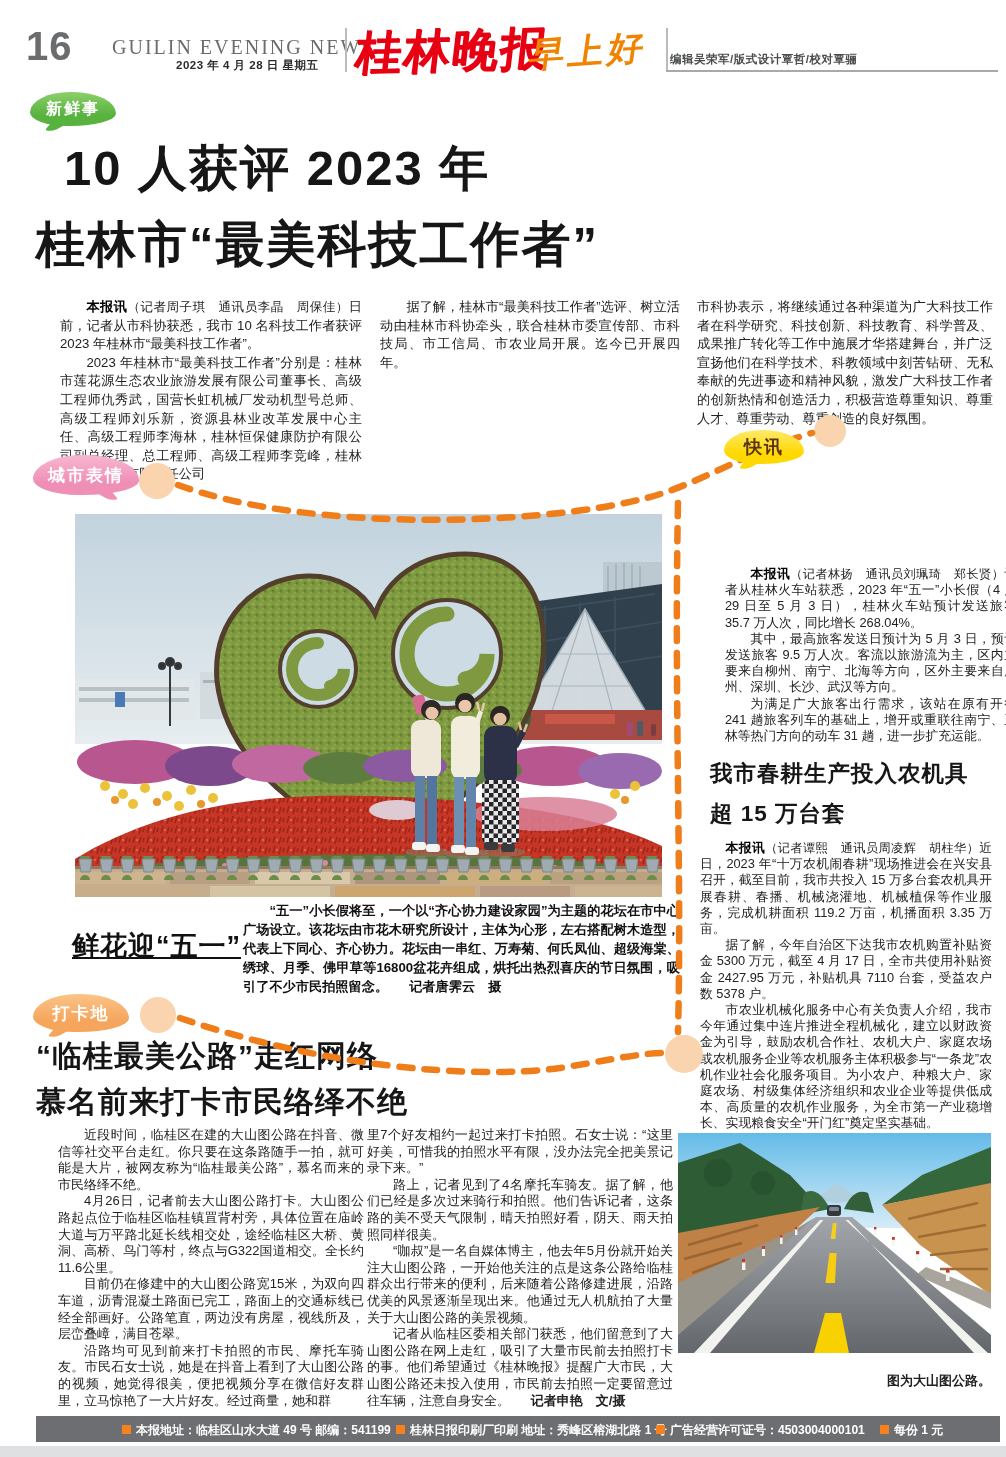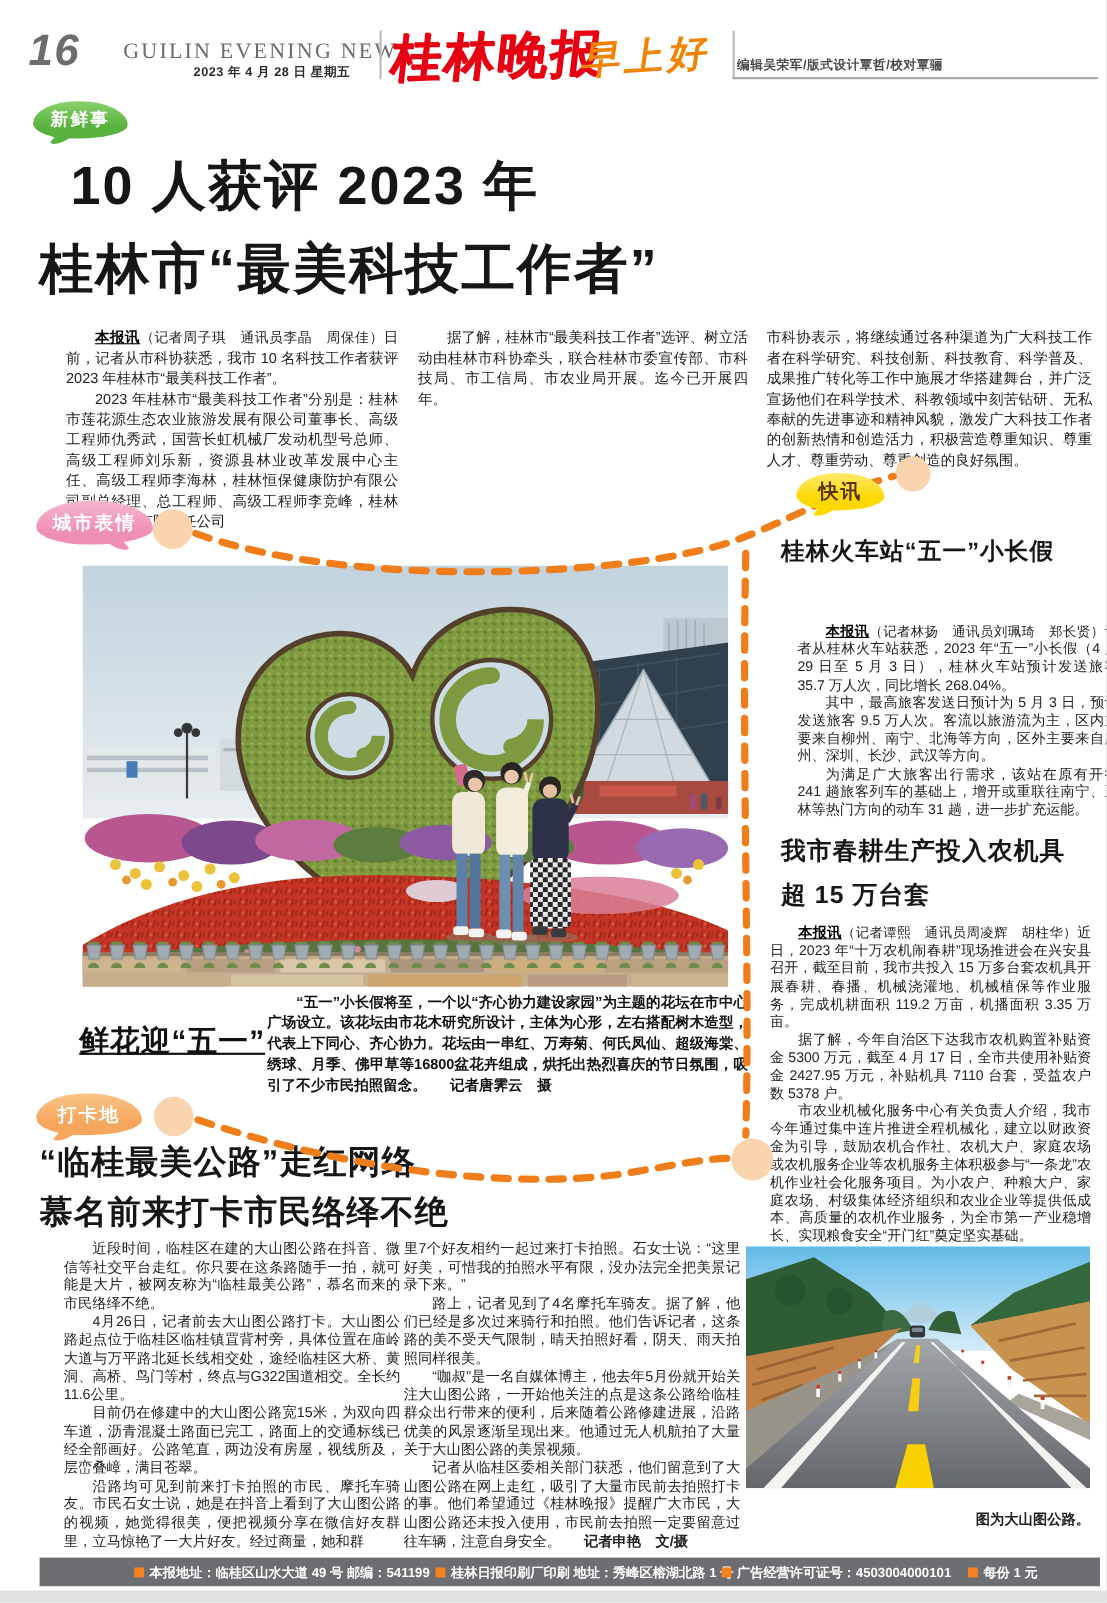--- a/index.html
+++ b/index.html
@@ -29,40 +29,40 @@
   .h1line{font-size:49px;font-weight:900;color:#161616;letter-spacing:2px;white-space:nowrap;}
   .h2line{font-size:30px;font-weight:900;color:#161616;letter-spacing:1px;white-space:nowrap;}
   .h3line{font-size:21.5px;font-weight:900;color:#161616;letter-spacing:1px;white-space:nowrap;}
   .h4line{font-size:22.5px;font-weight:900;color:#161616;letter-spacing:1px;white-space:nowrap;}
   
   .bodycol{font-size:13.2px;line-height:18.6px;text-align:justify;color:#222;}
   .bodycol p{margin:0;text-indent:2em;}
   .bodycol p.cont{text-indent:0;}
   .rightcol{font-size:12.8px;line-height:16.2px;}
   .botcol{font-size:13px;line-height:16.6px;}
-  b.lead{font-weight:900;color:#000;text-decoration:underline;}
+  b.lead{font-weight:900;color:#000;}
   .kai{font-family:"Liberation Serif","DejaVu Serif",serif;font-size:.95em;}
   .credit{font-weight:700;margin-left:1.6em;white-space:nowrap;}
   .cap-title{font-size:27px;font-weight:900;color:#111;letter-spacing:1px;white-space:nowrap;text-decoration:underline;}
   .cap-text{font-size:13.2px;line-height:19px;font-weight:700;text-align:justify;color:#111;}
   .cap-text p{margin:0;text-indent:2em;}
   .photocap{font-size:13px;font-weight:700;color:#222;text-align:right;}
   
   .footerbar{background:#6d6e71;color:#fff;}
   .fitem{position:absolute;top:6px;font-size:12px;font-weight:700;white-space:nowrap;padding-left:28px;}
   .sq{display:inline-block;width:9px;height:9px;background:#f5821f;margin-right:5px;}
   .bottomstrip{background:#dfe0e1;}
   svg{display:block;}
 </style>
 </head>
 <body>
 
 <div id="page">
 
-  <div class="abs pagenum" style="left:26px;top:24px;font-style:italic;">16</div>
+  <div class="abs pagenum" style="left:26px;top:24px;">16</div>
   <div class="abs mast-en" style="left:88px;top:36px;margin-left:24px;">GUILIN  EVENING  NEWS</div>
   <div class="abs mast-date" style="left:176px;top:58px;">2023 年 4 月 28 日  星期五</div>
   <div class="abs vline" style="left:345px;top:28px;height:44px;"></div>
   <div class="abs mast-cn" style="left:356px;top:20px;">桂林晚报</div>
   <div class="abs greet" style="left:530px;top:28px;">早上好</div>
   <div class="abs vline" style="left:666px;top:28px;height:44px;"></div>
   <div class="abs editors" style="left:670px;top:52px;width:328px;">编辑吴荣军/版式设计覃哲/校对覃骊</div>
   <div class="abs hline" style="left:666px;top:70px;width:332px;"></div>
 
   <svg class="abs" style="left:0;top:0;z-index:2;pointer-events:none;" width="1006" height="1457" viewBox="0 0 1006 1457">
@@ -275,21 +275,20 @@
     </g>
   </svg>
 
   <div class="abs cap-title" style="left:72px;top:928px;">鲜花迎“五一”</div>
   <div class="abs cap-text" style="left:243px;top:901px;width:437px;">
     <p><span>“五一”小长假将至，一个以“齐心协力建设家园”为主题的花坛在市中心广场设立。该花坛由市花木研究所设计，主体为心形，左右搭配树木造型，代表上下同心、齐心协力。花坛由一串红、万寿菊、何氏凤仙、超级海棠、绣球、月季、佛甲草等16800盆花卉组成，烘托出热烈喜庆的节日氛围，吸引了不少市民拍照留念。</span><span class="credit">记者唐霁云　摄</span></p>
   </div>
 
   <div class="bubble abs" style="--c:#ffd800;--cl:#ffe96a;left:724px;top:430px;width:80px;height:34px;font-size:18px;color:#5b3416;">快讯</div>
 
-  <div class="abs h3line" style="left:710px;top:486px;">桂林火车站“五一”小长假</div>
   <div class="abs bodycol rightcol" style="left:700px;top:566px;width:292px;margin-left:25px;">
     <p><b class="lead">本报讯</b><span class="kai">（记者林扬　通讯员刘珮琦　郑长贤）</span><span>记者从桂林火车站获悉，2023 年“五一”小长假（4 月 29 日至 5 月 3 日），桂林火车站预计发送旅客 35.7 万人次，同比增长 268.04%。</span></p>
     <p>其中，最高旅客发送日预计为 5 月 3 日，预计发送旅客 9.5 万人次。客流以旅游流为主，区内主要来自柳州、南宁、北海等方向，区外主要来自广州、深圳、长沙、武汉等方向。</p>
     <p>为满足广大旅客出行需求，该站在原有开行 241 趟旅客列车的基础上，增开或重联往南宁、玉林等热门方向的动车 31 趟，进一步扩充运能。</p>
   </div>
 
   <div class="abs h4line" style="left:710px;top:758px;">我市春耕生产投入农机具</div>
   <div class="abs h4line" style="left:710px;top:798px;">超 15 万台套</div>
   <div class="abs bodycol rightcol" style="left:700px;top:840px;width:292px;">
     <p><b class="lead">本报讯</b><span class="kai">（记者谭熙　通讯员周凌辉　胡柱华）</span><span>近日，2023 年“十万农机闹春耕”现场推进会在兴安县召开，截至目前，我市共投入 15 万多台套农机具开展春耕、春播、机械浇灌地、机械植保等作业服务，完成机耕面积 119.2 万亩，机播面积 3.35 万亩。</span></p>

